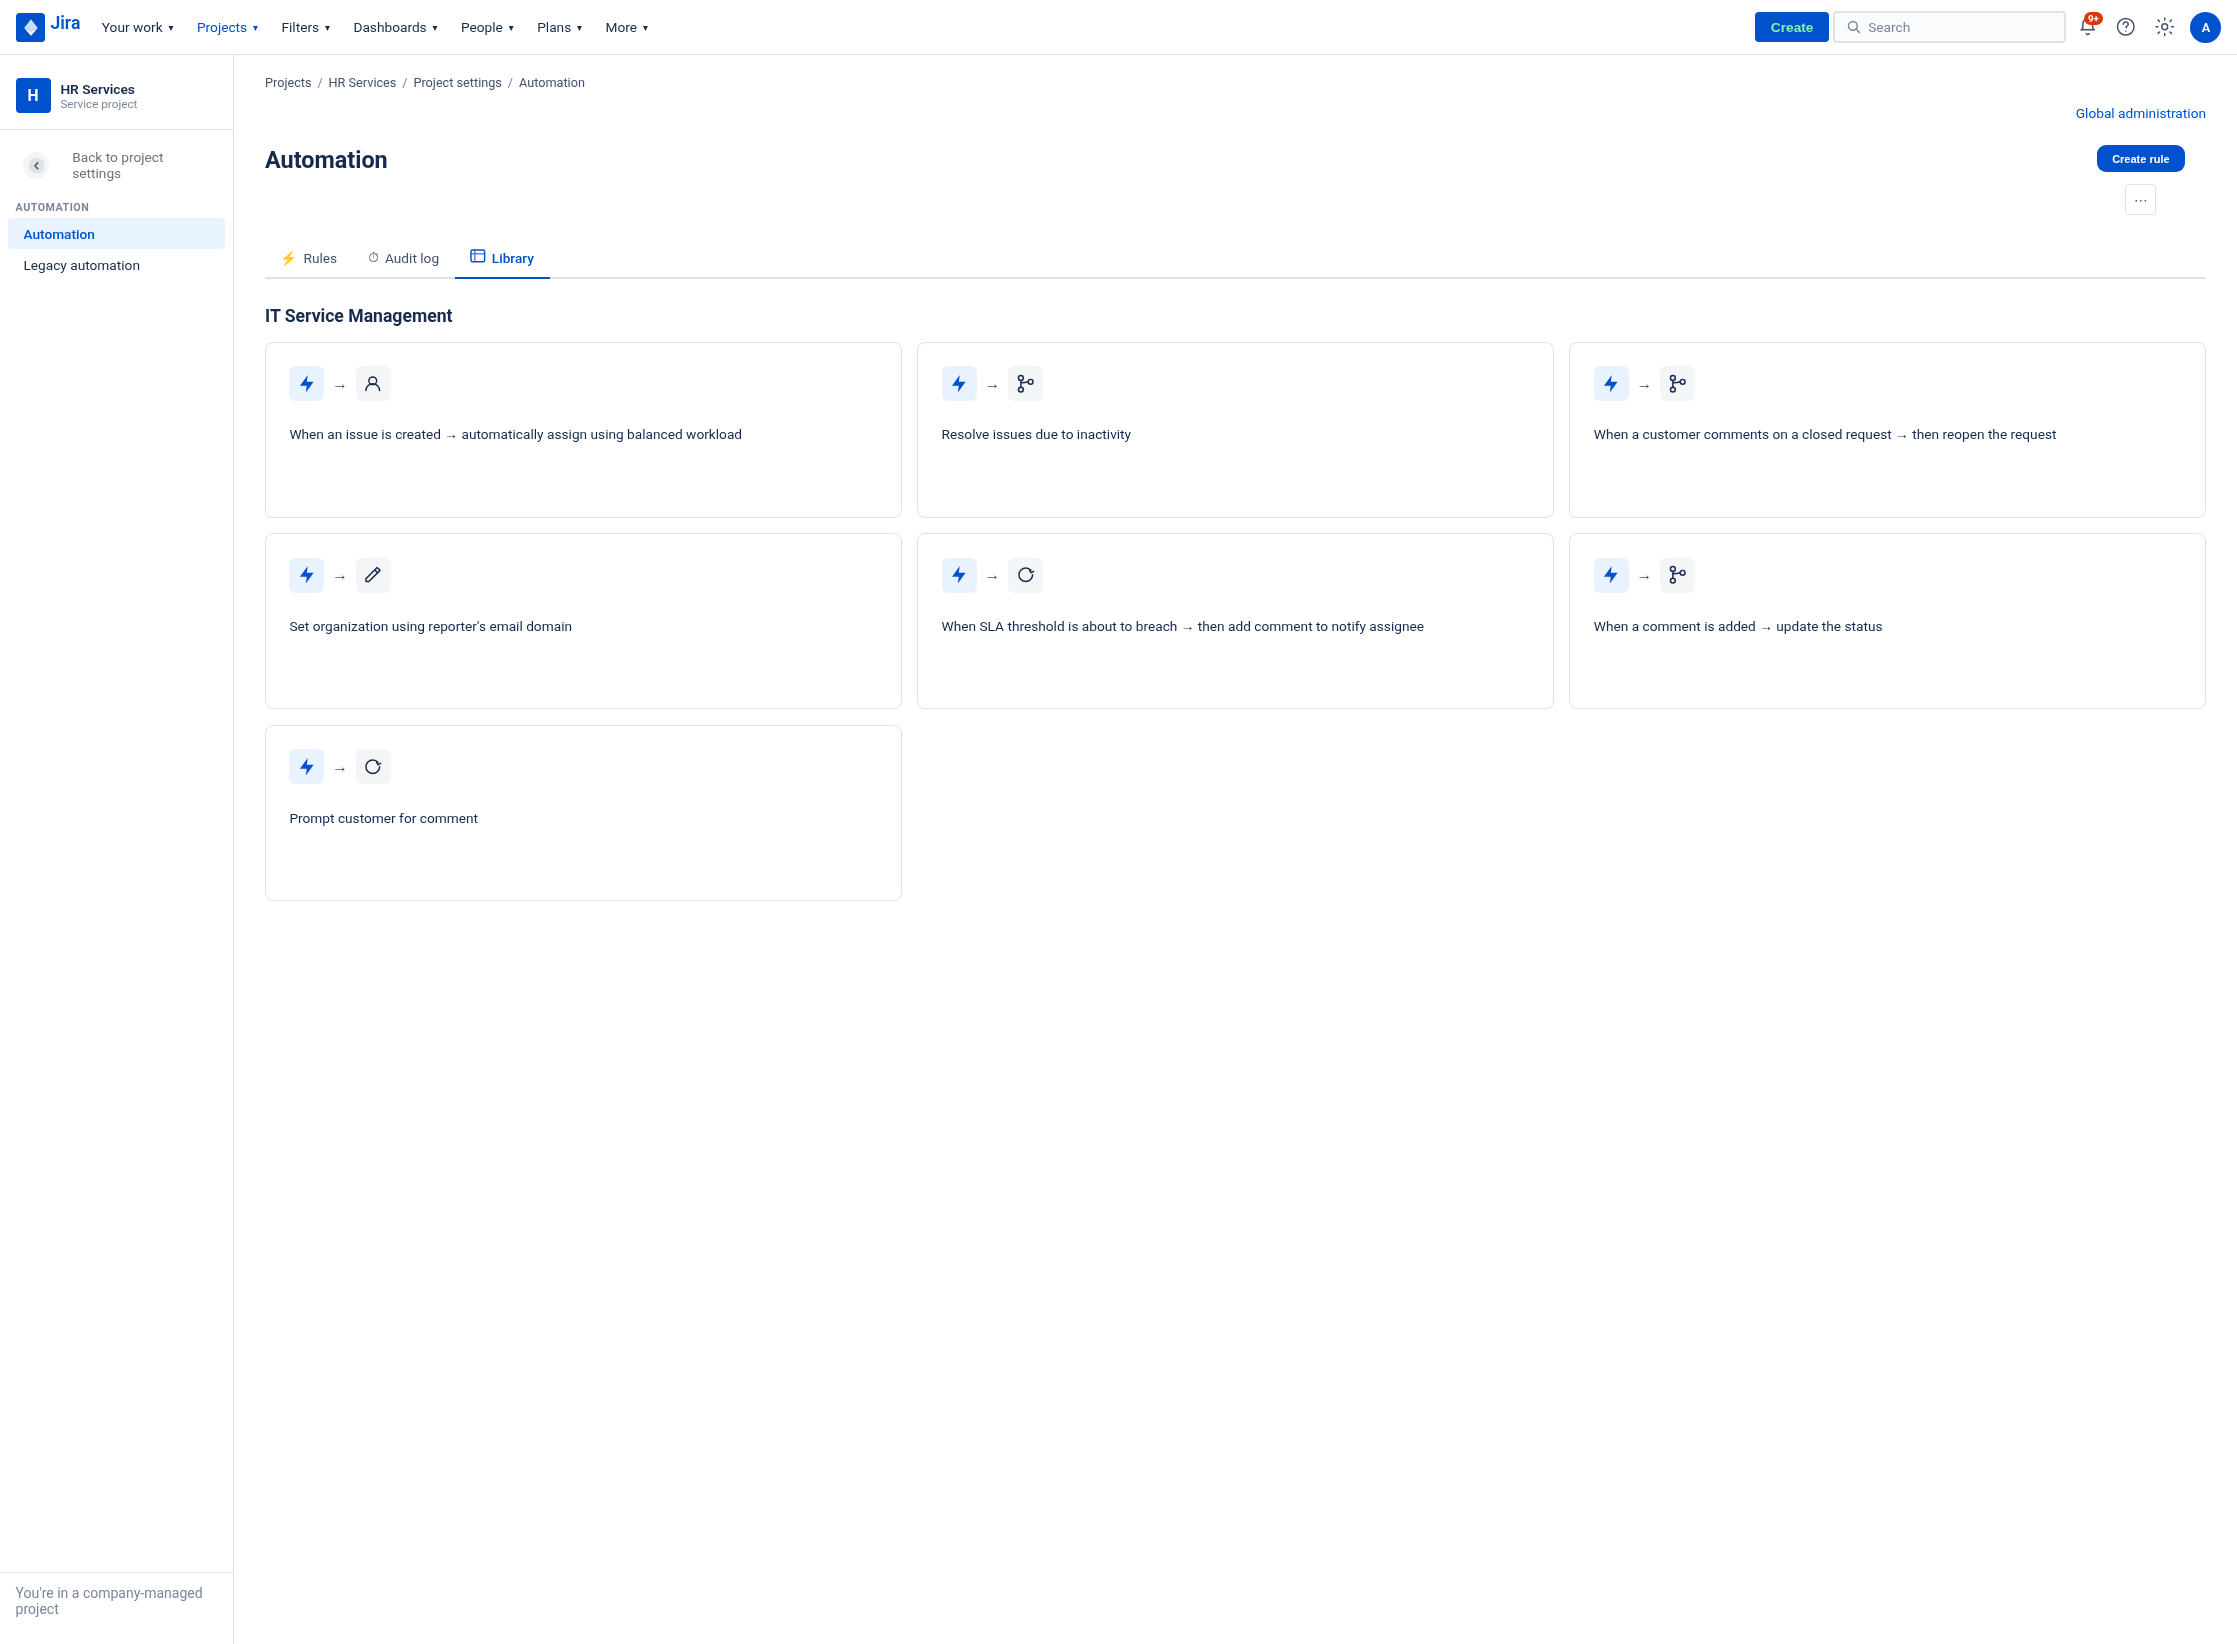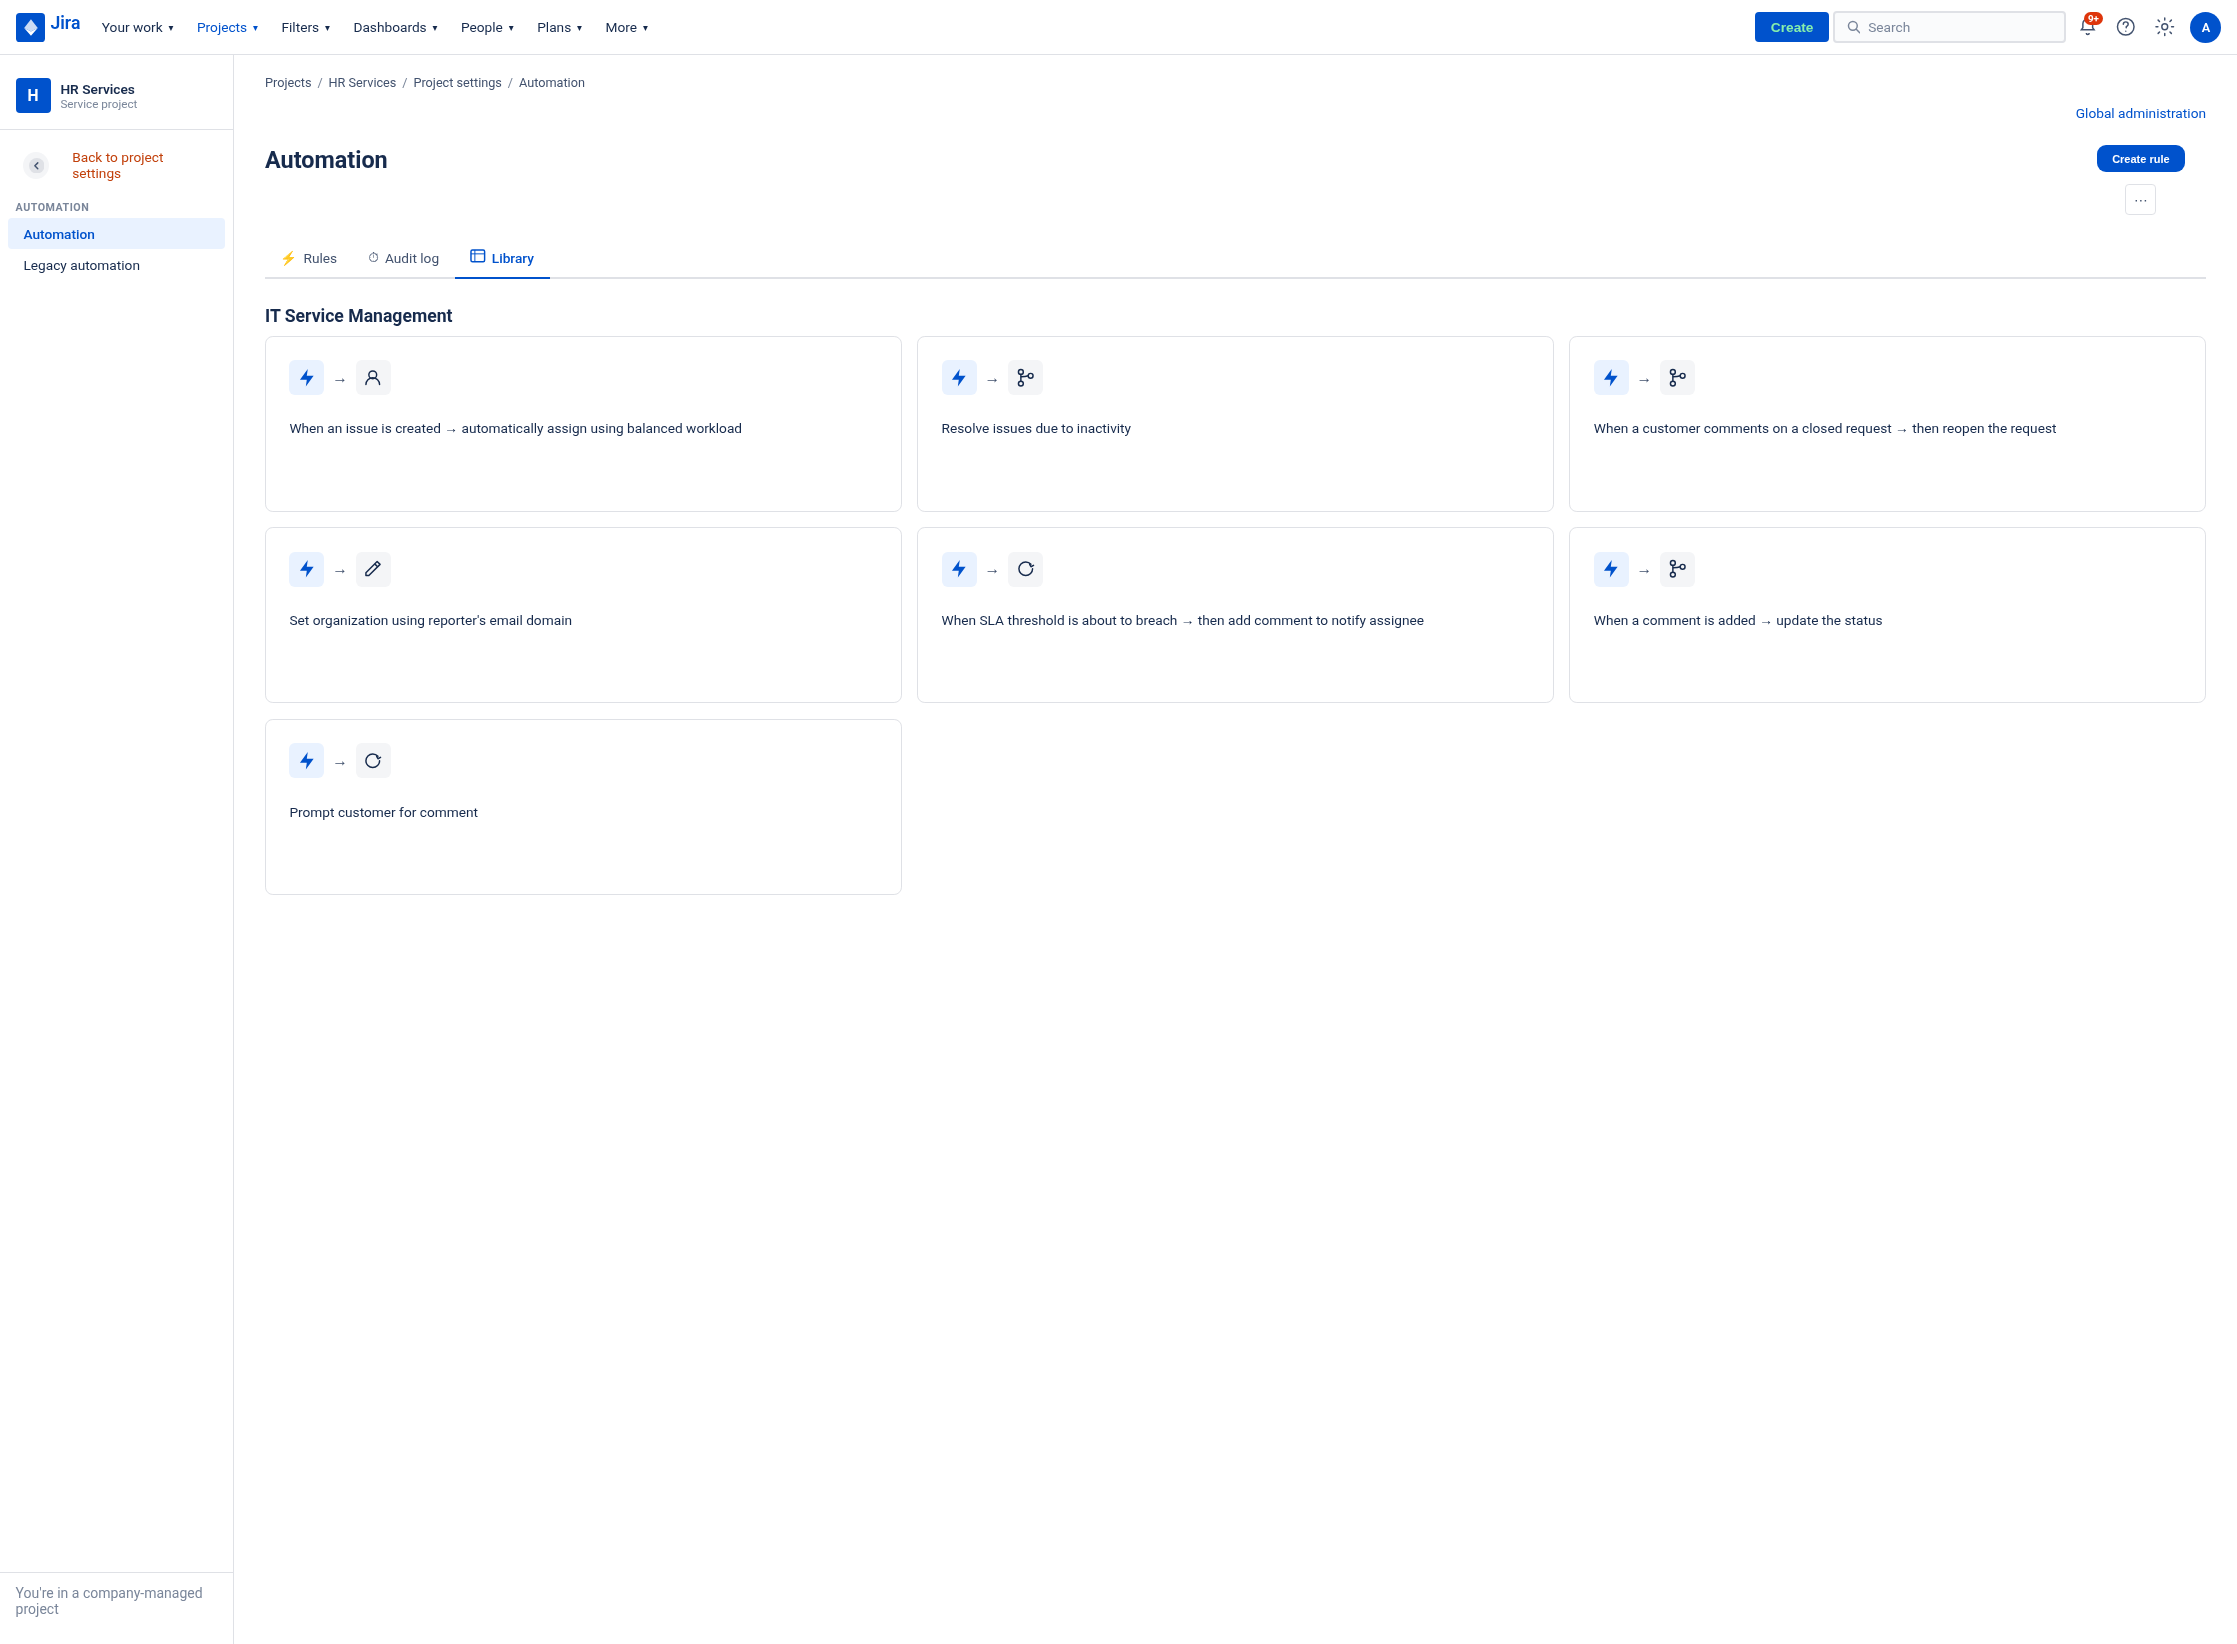--- a/index.html
+++ b/index.html
@@ -64,21 +64,21 @@
     }
     .sidebar-project-icon {
       width: 35px; height: 35px; background: #0052cc; border-radius: 3.9px;
       display: flex; align-items: center; justify-content: center;
       color: #fff; font-size: 15.6px; font-weight: 700; flex-shrink: 0;
     }
     .sidebar-project-name { font-size: 13.7px; font-weight: 600; color: #172b4d; }
     .sidebar-project-type { font-size: 11.7px; color: #7a869a; }
     .sidebar-back {
       display: flex; align-items: center; gap: 23px;
-      padding: 7.8px 15.6px; cursor: pointer; color: #c2410c; font-size: 13.7px;
+      padding: 7.8px 15.6px; cursor: pointer; color: #737373; font-size: 13.7px;
       border-radius: 3.9px; margin: 0 7.8px;
     }
     .sidebar-back-icon {
       width: 27px; height: 27px; border-radius: 50%; background: #f4f5f7;
       display: flex; align-items: center; justify-content: center; font-size: 13.7px;
     }
     .sidebar-section-label {
       padding: 11.7px 15.6px 3.9px; font-size: 10.7px; font-weight: 700;
       color: #7a869a; text-transform: uppercase; letter-spacing: 0.5px;
     }
@@ -122,21 +122,21 @@
     .tabs { display: flex; gap: 0; border-bottom: 2px solid #dfe1e6; margin-bottom: 27px; }
     .tab {
       display: flex; align-items: center; gap: 5.9px;
       padding: 9.8px 15.6px; cursor: pointer; font-size: 13.7px; color: #42526e;
       border-bottom: 2px solid transparent; margin-bottom: -2px;
     }
     .tab.active { color: #0052cc; border-bottom-color: #0052cc; font-weight: 500; }
     .tab-icon { font-size: 13.7px; }
 
     
-    .section-title { font-size: 17.6px; font-weight: 700; color: #172b4d; margin-bottom: 10px; }
+    .section-title { font-size: 17.6px; font-weight: 700; color: #172b4d; margin-bottom: 16px; }
 
     
     .cards-grid {
       display: grid; grid-template-columns: repeat(3, 1fr);
       gap: 15.6px; margin-bottom: 0;
     }
     .card {
       border: 1px solid #dfe1e6; border-radius: 7.8px;
       padding: 23.4px; cursor: pointer; background: #fff;
       min-height: 176px; display: flex; flex-direction: column;

